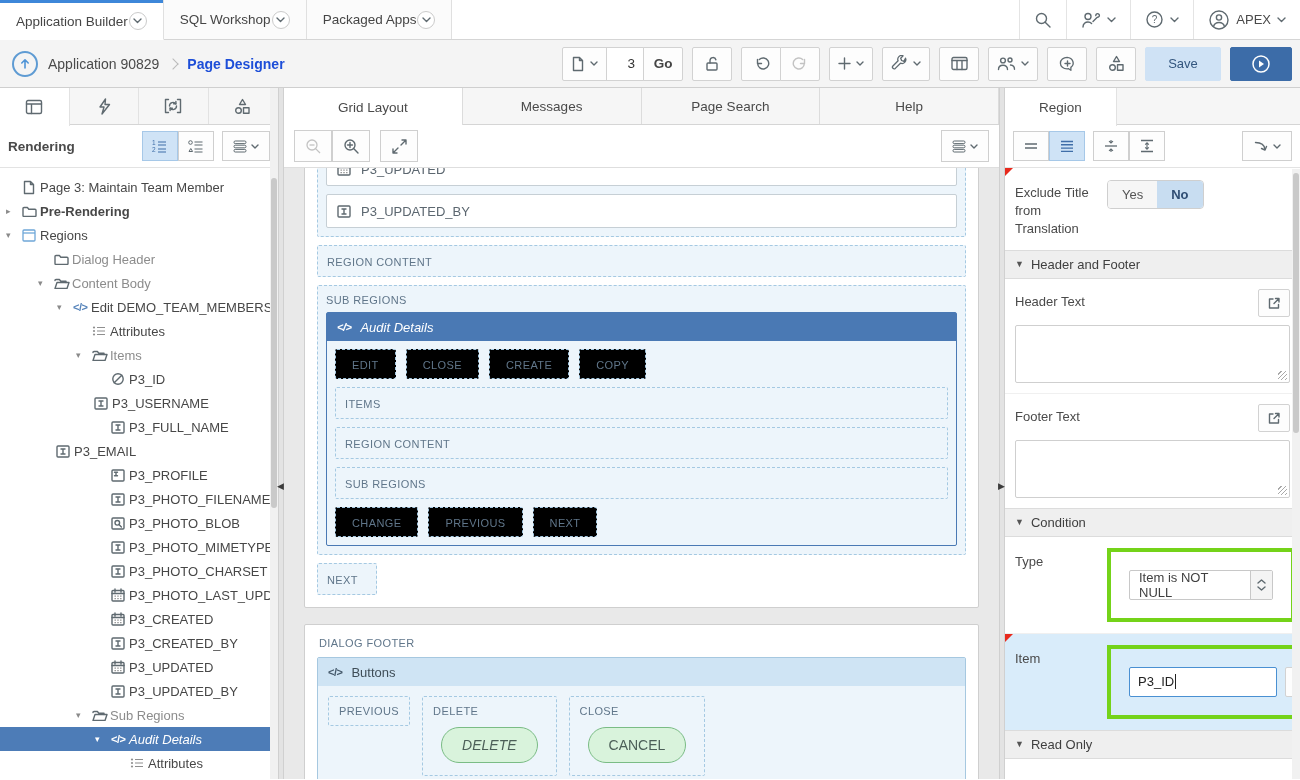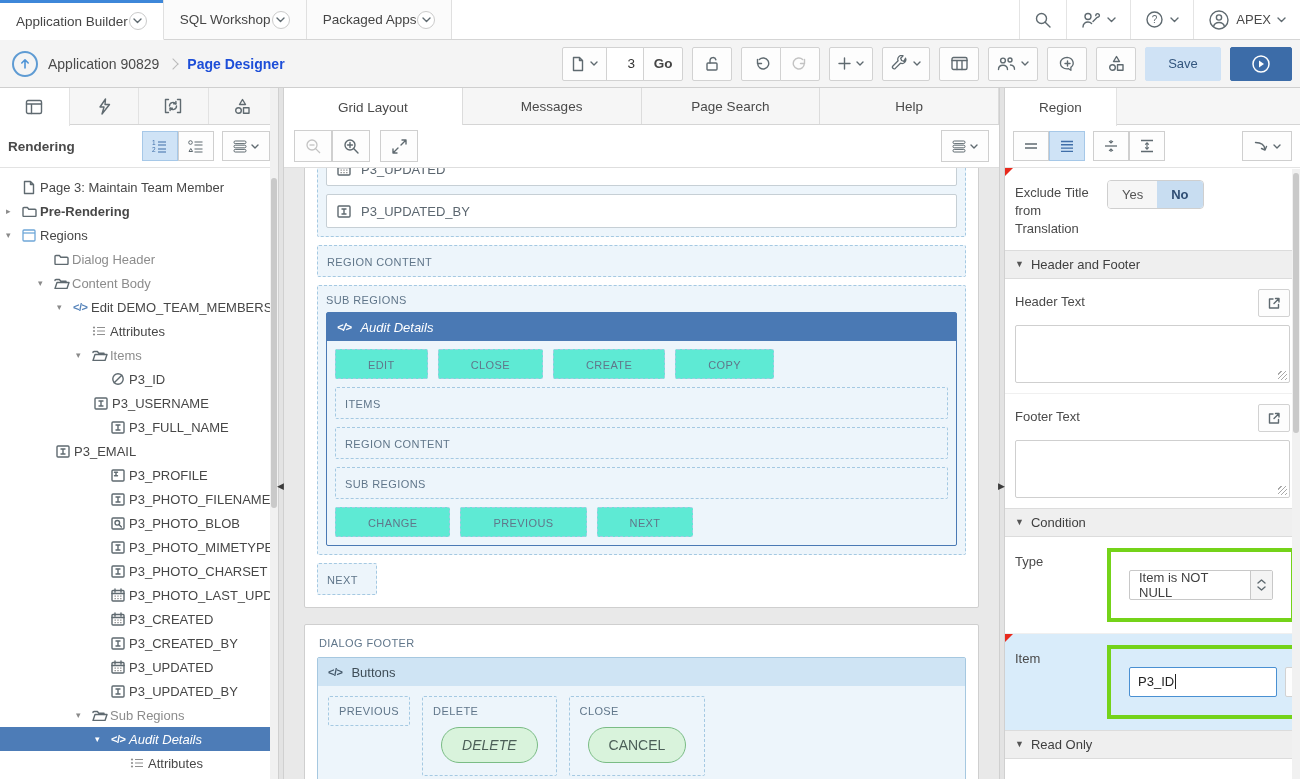--- a/index.html
+++ b/index.html
@@ -102,21 +102,21 @@
   .gitem { background:#fff; border:1px solid #c6cfd5; border-radius:2px; height:34px; display:flex;
     align-items:center; gap:10px; padding:0 10px; margin-bottom:8px; }
   .gitem:last-child { margin-bottom:0; }
   .gitem .glbl { font-size:13px; color:#5c6770; }
   .bluereg { border:1px solid #4a79b4; border-radius:2px; margin-top:6px; background:#edf5fb; }
   .blhead { background:#4a79b4; color:#fff; height:28px; display:flex; align-items:center; gap:9px;
     padding:0 10px; font-size:13px; font-style:italic; }
   .blhead .tcode { color:#fff; }
   .blbody { padding:8px; }
   .btnrow { display:flex; gap:10px; margin-bottom:8px; }
-  .dbtn { border:1px dashed #a5c9e2; background:#5eead4; border-radius:2px; padding:5px 32px; }
+  .dbtn { border:1px dashed #a5c9e2; background:#000000; border-radius:2px; padding:5px 16px; }
   .dflabel { font-size:11px; color:#60768a; letter-spacing:.4px; padding:2px 0 8px 2px; }
   .ltreg { border:1px solid #a6c8e0; border-radius:2px; background:#edf5fb; }
   .lthead { background:#cfe4f4; height:28px; display:flex; align-items:center; gap:9px; padding:0 10px;
     font-size:13px; color:#3f4d57; }
   .lthead .tcode { color:#44586a; }
   .ltbody { padding:10px; }
   .slotrow { display:flex; gap:12px; align-items:flex-start; margin-bottom:10px; }
   .slot { border:1px dashed #a5c9e2; border-radius:2px; padding:8px 10px; }
   .pill { display:inline-block; margin:10px 8px 4px 8px; padding:9px 20px; border:1px solid #7abc85;
     border-radius:22px; background:#d9f3dc; color:#4c5f58; font-size:14px; }

